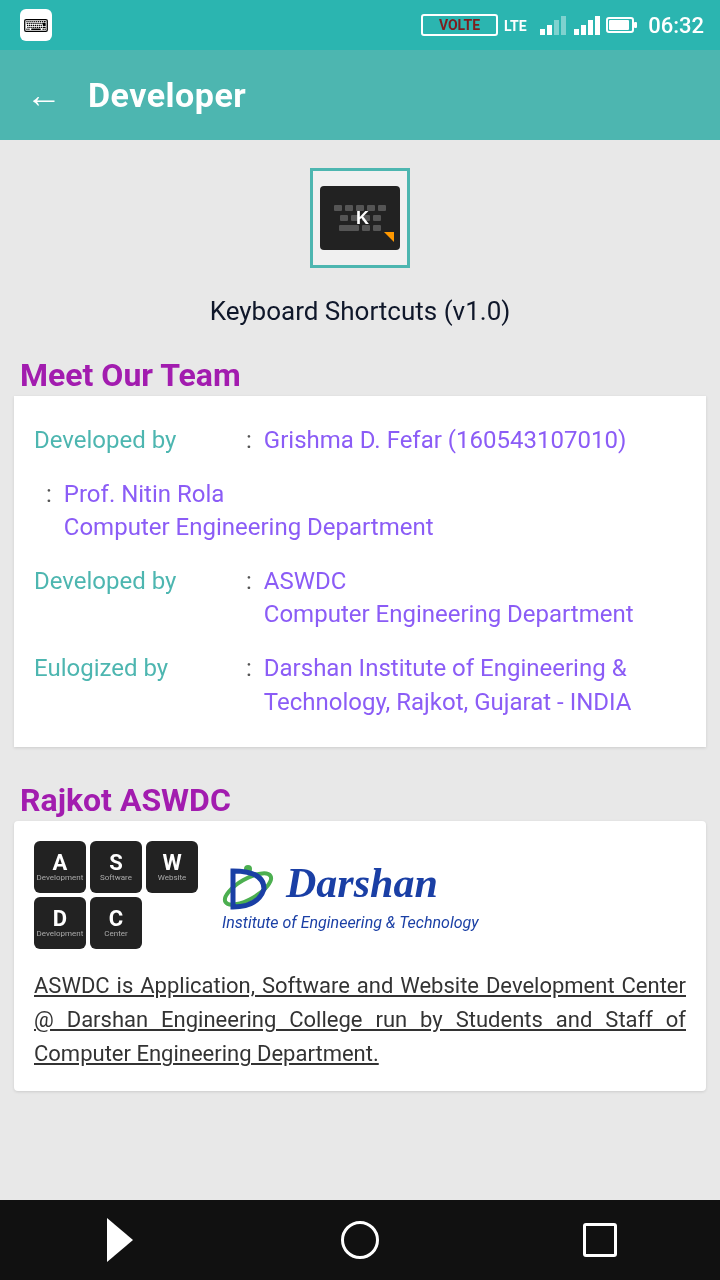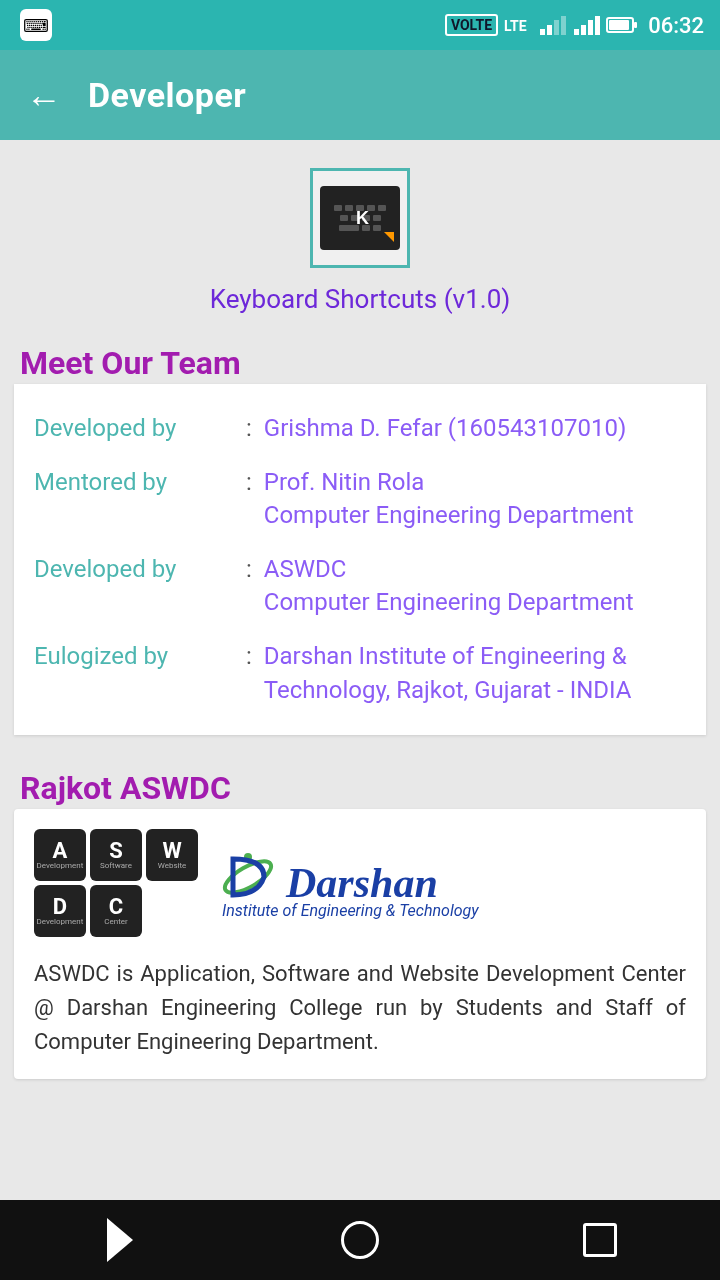--- a/index.html
+++ b/index.html
@@ -43,24 +43,24 @@
       display: flex;
       align-items: center;
       gap: 6px;
       color: white;
       font-size: 20px;
       font-weight: 500;
     }
     .volte-badge {
       border: 2px solid white;
       border-radius: 3px;
-      padding: 1px 4px;
+      padding: 1px 16px;
       font-size: 14px;
       font-weight: bold;
-      color: #0f172a;
+      color: #7f1d1d;
     }
     .time-text {
       font-size: 22px;
       font-weight: 500;
       color: white;
       margin-left: 4px;
     }
 
     
     .app-bar {
@@ -152,23 +152,23 @@
     .orange-arrow {
       position: absolute;
       bottom: 8px;
       right: 6px;
       width: 0;
       height: 0;
       border-left: 10px solid transparent;
       border-top: 10px solid #ff9800;
     }
     .app-name {
-      color: #6d28d9;
+      color: #0f172a;
       font-size: 26px;
-      margin-top: 16px;
+      margin-top: 28px;
       text-align: center;
     }
 
     
     .section-title {
       font-size: 32px;
       font-weight: bold;
       color: #a21caf;
       padding: 14px 20px 2px 20px;
     }
@@ -259,21 +259,21 @@
 
     
     .darshan-logo {
       flex: 1;
       display: flex;
       flex-direction: column;
       align-items: flex-start;
     }
     .darshan-text-logo {
       display: flex;
-      align-items: flex-end;
+      align-items: flex-start;
       gap: 8px;
     }
     .darshan-d-icon {
       width: 60px;
       height: 60px;
     }
     .darshan-name {
       color: #1a3fa5;
       font-size: 42px;
       font-weight: bold;
@@ -286,20 +286,21 @@
       font-style: italic;
       margin-left: 4px;
       margin-top: -6px;
     }
 
     .about-text {
       color: #333;
       font-size: 22px;
       line-height: 1.55;
       text-align: justify;
+      text-decoration: underline;
     }
 
     
     .bottom-nav {
       width: 100%;
       height: 80px;
       background: #111;
       display: flex;
       align-items: center;
       justify-content: space-around;
@@ -413,21 +414,20 @@
   <div class="section-title">Meet Our Team</div>
   <div class="info-card">
 
     <div class="info-row">
       <span class="info-label">Developed by</span>
       <span class="info-colon">:</span>
       <span class="info-value">Grishma D. Fefar (160543107010)</span>
     </div>
 
     <div class="info-row">
-      <span class="info-label">Mentored by</span>
       <span class="info-colon">:</span>
       <span class="info-value">Prof. Nitin Rola<br>Computer Engineering Department</span>
     </div>
 
     <div class="info-row">
       <span class="info-label">Developed by</span>
       <span class="info-colon">:</span>
       <span class="info-value">ASWDC<br>Computer Engineering Department</span>
     </div>
 

